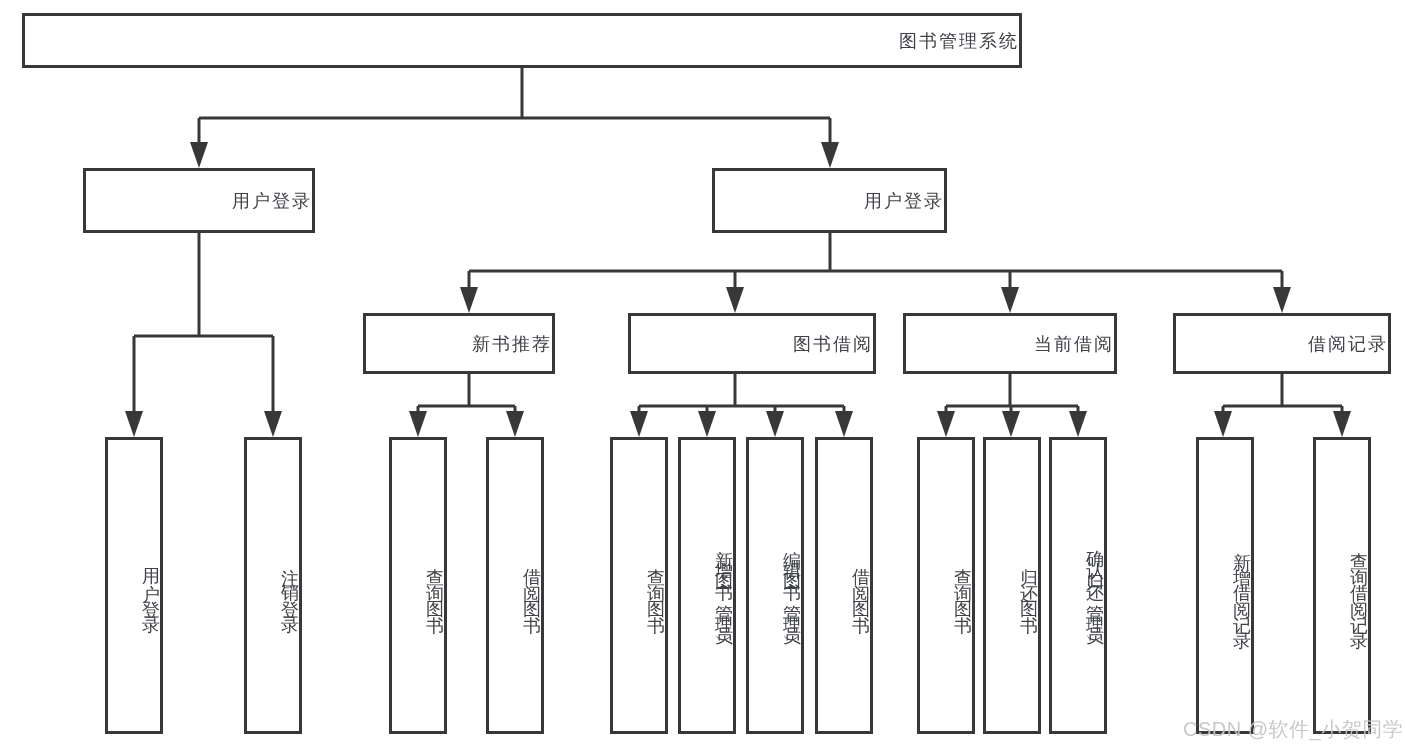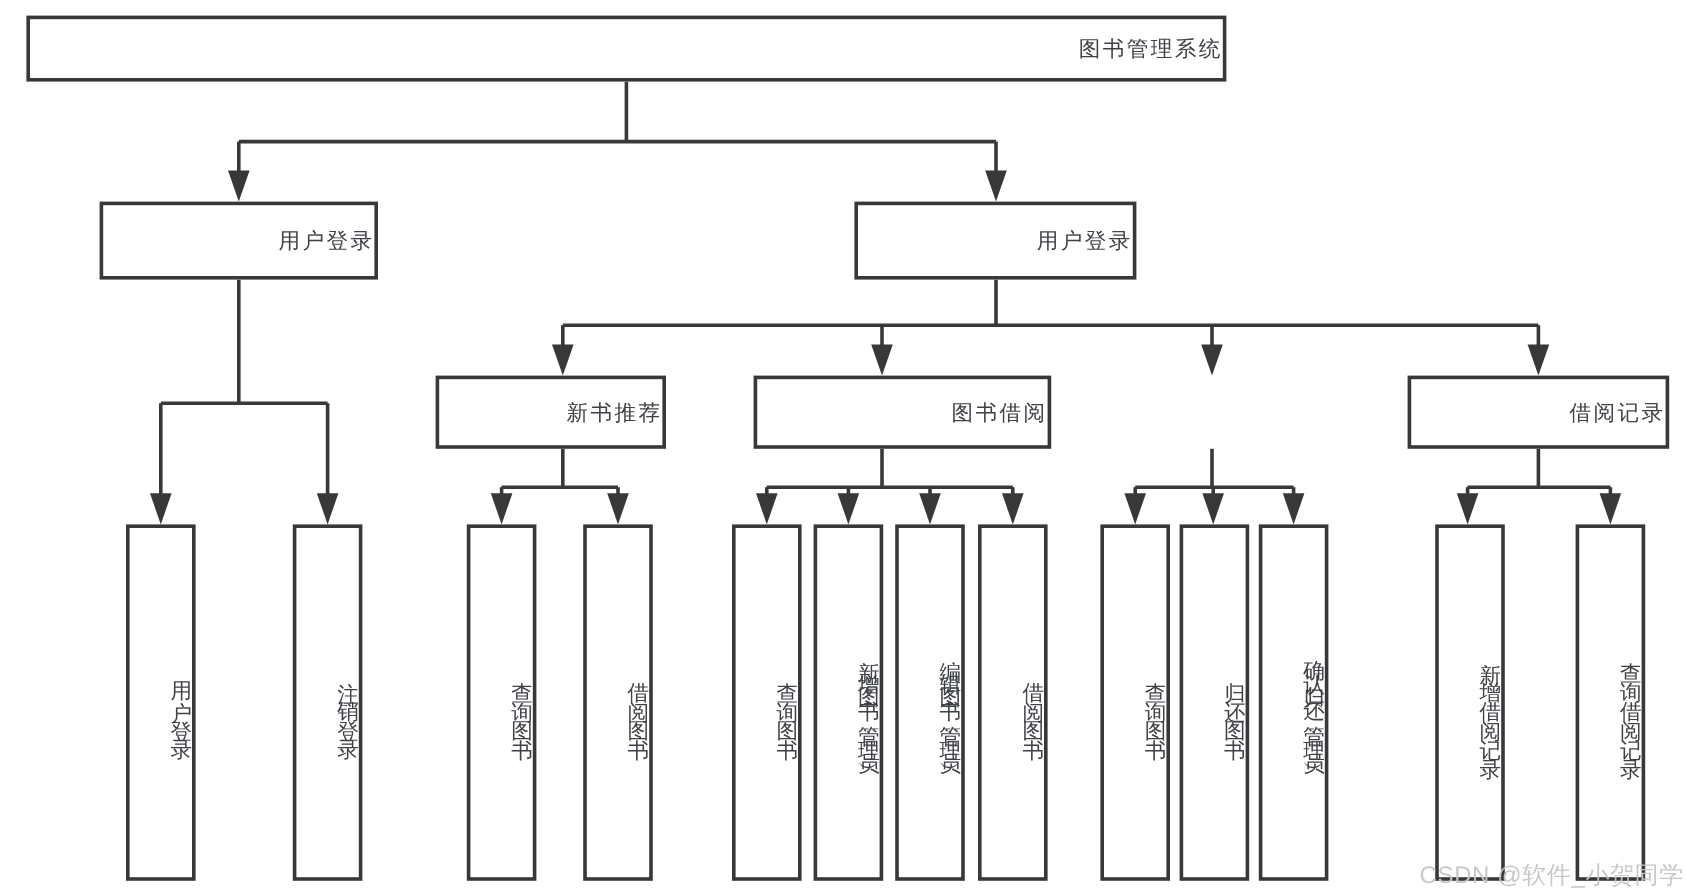--- a/index.html
+++ b/index.html
@@ -141,20 +141,23 @@
   <div class="node node-h lvl2" style="left:712px; width:235px;">
     <span>用户登录</span>
   </div>
 
   <div class="node node-h lvl3" style="left:363px; width:192px;">
     <span>新书推荐</span>
   </div>
   <div class="node node-h lvl3" style="left:628px; width:248px;">
     <span>图书借阅</span>
   </div>
+  <div class="node node-h lvl3" style="left:903px; width:214px;">
+    <span>当前借阅</span>
+  </div>
   <div class="node node-h lvl3" style="left:1173px; width:218px;">
     <span>借阅记录</span>
   </div>
 
   <div class="node leaf" style="left:105px;">
     <span class="vtext">用户登录</span>
   </div>
   <div class="node leaf" style="left:244px;">
     <span class="vtext">注销登录</span>
   </div>

